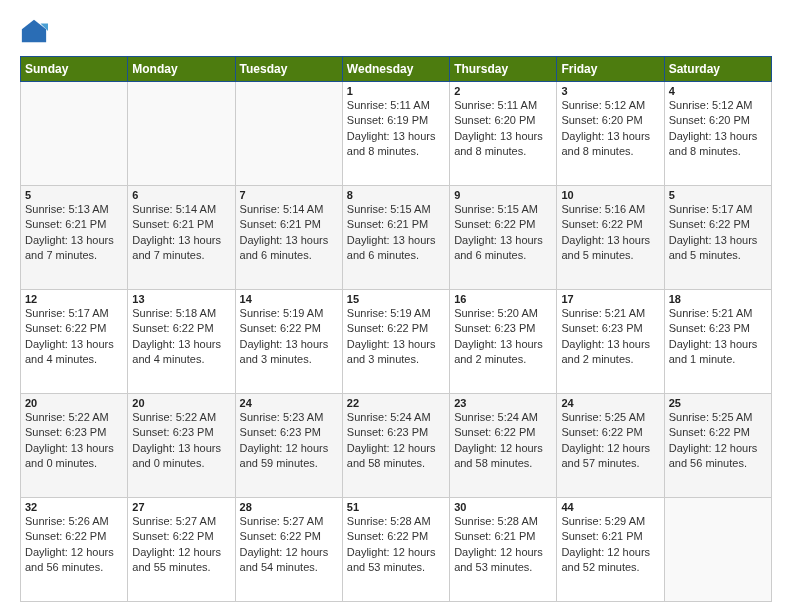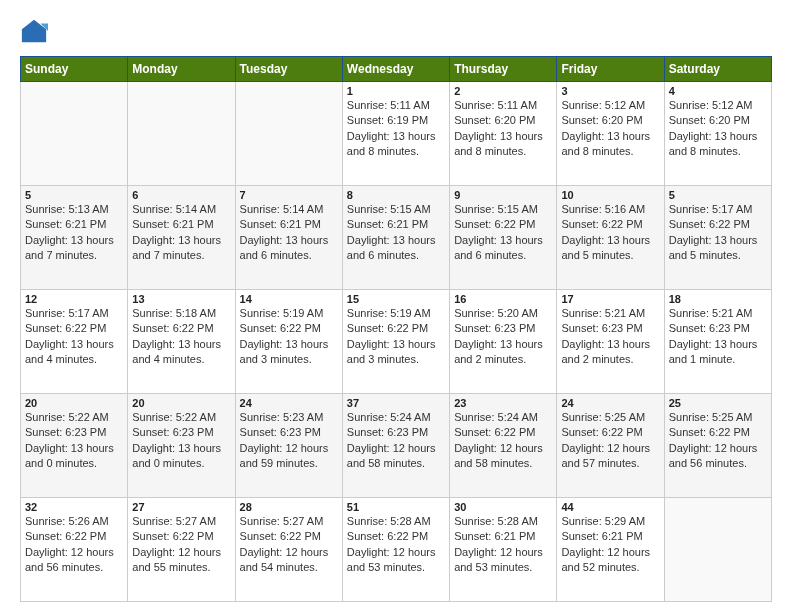--- a/index.html
+++ b/index.html
@@ -225,21 +225,21 @@
           </td>
           <td>
             <span class="day-num">20</span>
             <div class="day-info">Sunrise: 5:22 AM<br>Sunset: 6:23 PM<br>Daylight: 13 hours<br>and 0 minutes.</div>
           </td>
           <td>
             <span class="day-num">24</span>
             <div class="day-info">Sunrise: 5:23 AM<br>Sunset: 6:23 PM<br>Daylight: 12 hours<br>and 59 minutes.</div>
           </td>
           <td>
-            <span class="day-num">37</span>
+            <span class="day-num">22</span>
             <div class="day-info">Sunrise: 5:24 AM<br>Sunset: 6:23 PM<br>Daylight: 12 hours<br>and 58 minutes.</div>
           </td>
           <td>
             <span class="day-num">23</span>
             <div class="day-info">Sunrise: 5:24 AM<br>Sunset: 6:22 PM<br>Daylight: 12 hours<br>and 58 minutes.</div>
           </td>
           <td>
             <span class="day-num">24</span>
             <div class="day-info">Sunrise: 5:25 AM<br>Sunset: 6:22 PM<br>Daylight: 12 hours<br>and 57 minutes.</div>
           </td>

